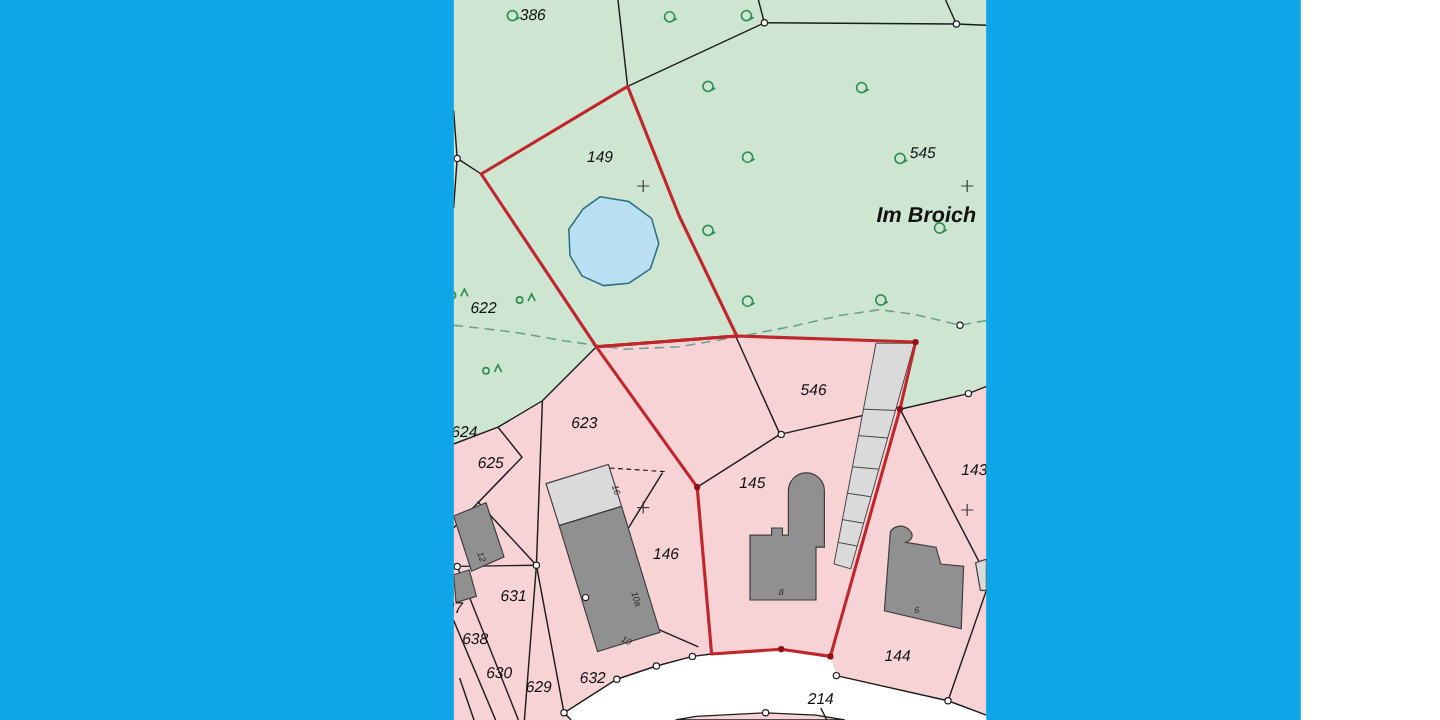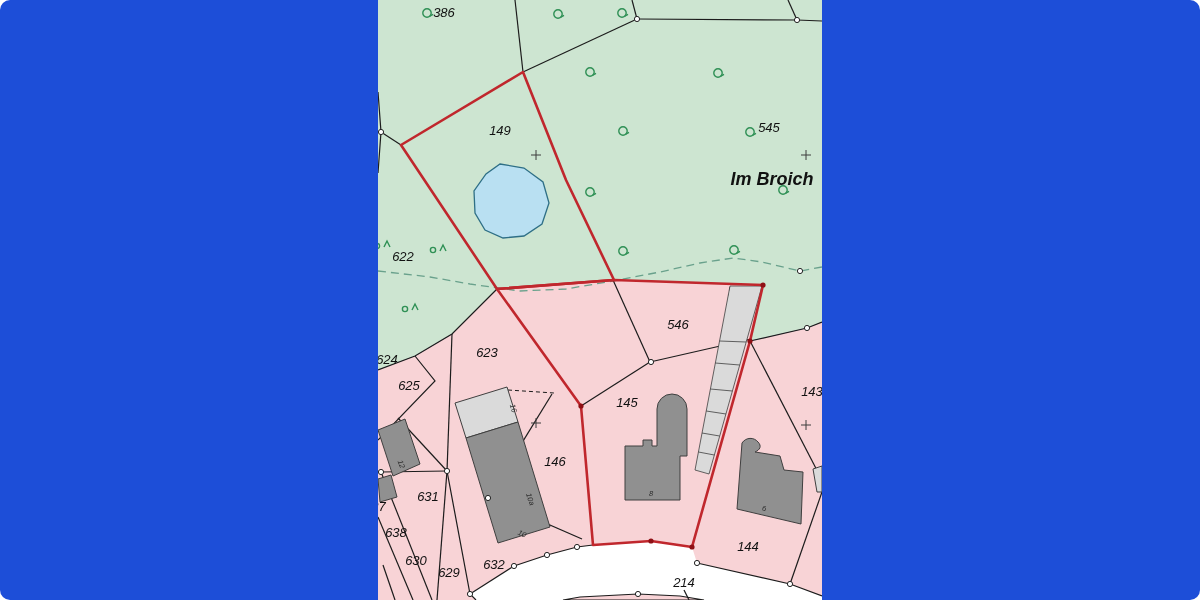--- a/index.html
+++ b/index.html
@@ -1,17 +1,17 @@
 <!DOCTYPE html>
 <html style="--c-green_area: #cde5d1; --c-pink_area: #f8d3d6; --c-road: #ffffff; --c-pond_fill: #b9e0f2; --c-pond_stroke: #2e6f86; --c-red_boundary: #c0272d; --c-red_point: #8f1015; --c-building_dark: #909090; --c-building_light: #dadada; --c-building_stroke: #3f3f3f; --c-line: #1c1c1c; --c-dashed_vegetation: #69a18c; --c-tree: #2f9055; --c-label: #111111; --c-house_number: #2b2b2b;"><head>
 <meta charset="utf-8">
 <style>
   html,body{margin:0;padding:0;background:#ffffff;}
-  .stage{position:relative;width:1200px;height:600px;background:#1d4ed8;overflow:hidden;
-         font-family:"Liberation Sans",sans-serif;border-radius:10px;}
+  .stage{position:relative;width:1084px;height:600px;background:#0ea5e9;overflow:hidden;
+         font-family:"Liberation Sans",sans-serif;}
   svg{position:absolute;left:378px;top:0;display:block;}
 
   .green-area{fill:var(--c-green_area);stroke:none;}
   .pink-area{fill:var(--c-pink_area);stroke:none;}
   .road{fill:var(--c-road);stroke:none;}
   .pink-sliver{fill:var(--c-pink_area);stroke:var(--c-line);stroke-width:1.1;}
   .pond{fill:var(--c-pond_fill);stroke:var(--c-pond_stroke);stroke-width:1.3;}
   .blk{fill:none;stroke:var(--c-line);stroke-width:1.2;}
   .blk-dash{fill:none;stroke:var(--c-line);stroke-width:1;stroke-dasharray:4 3;}
   .veg-dash{fill:none;stroke:var(--c-dashed_vegetation);stroke-width:1.3;stroke-dasharray:8 5;}

